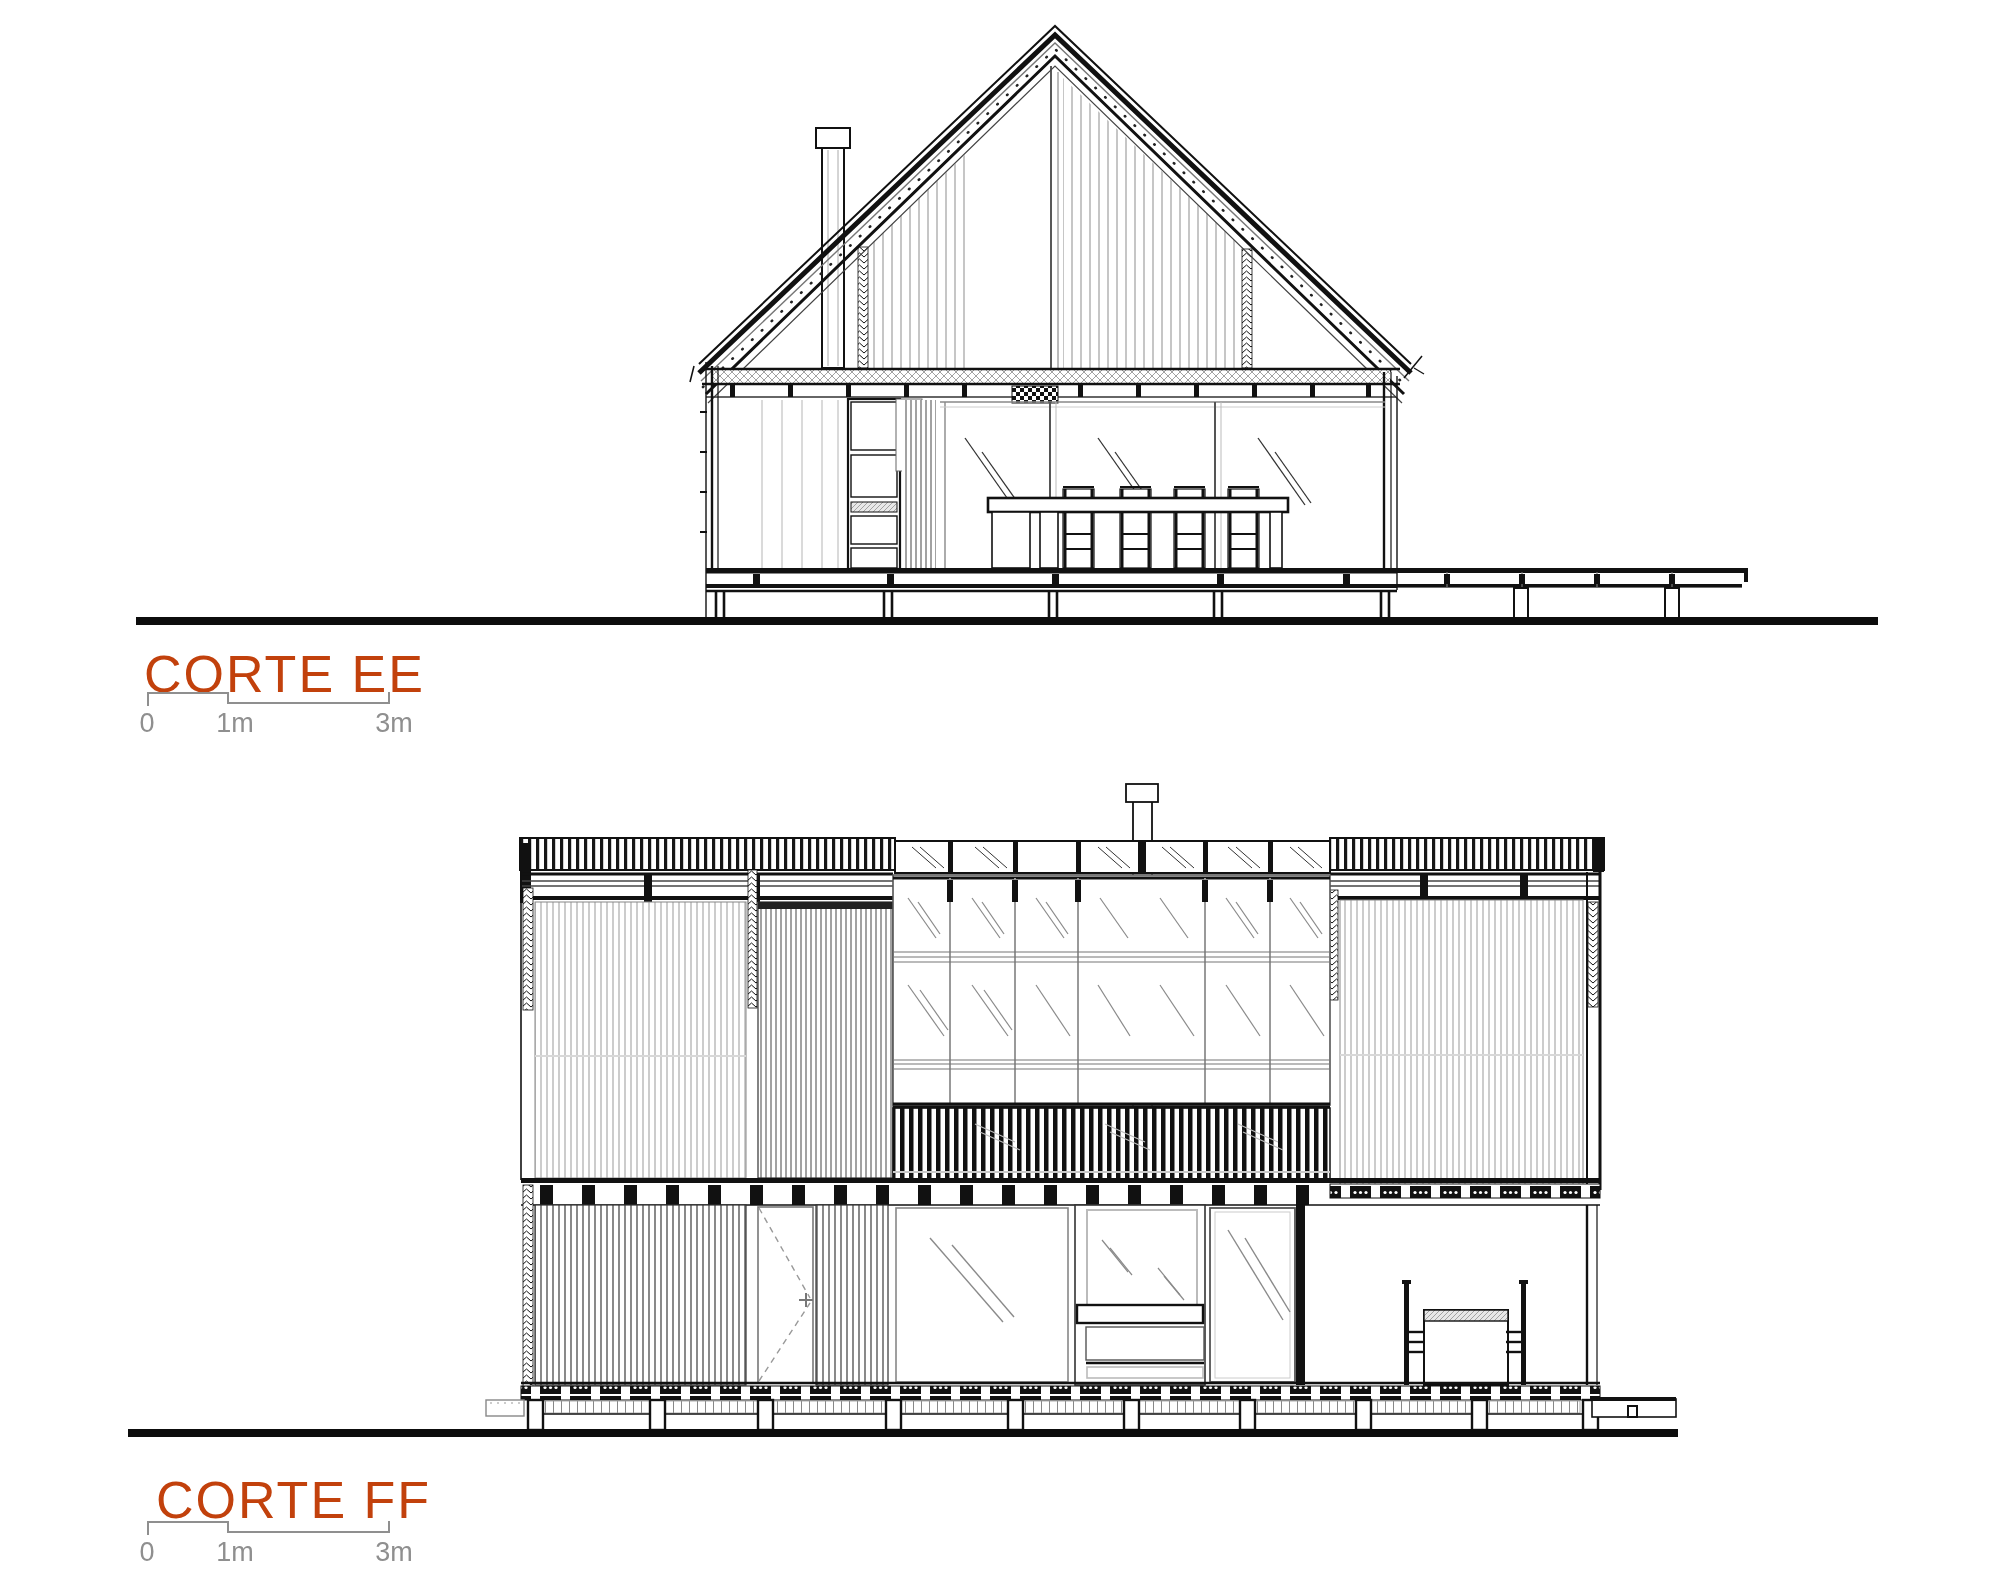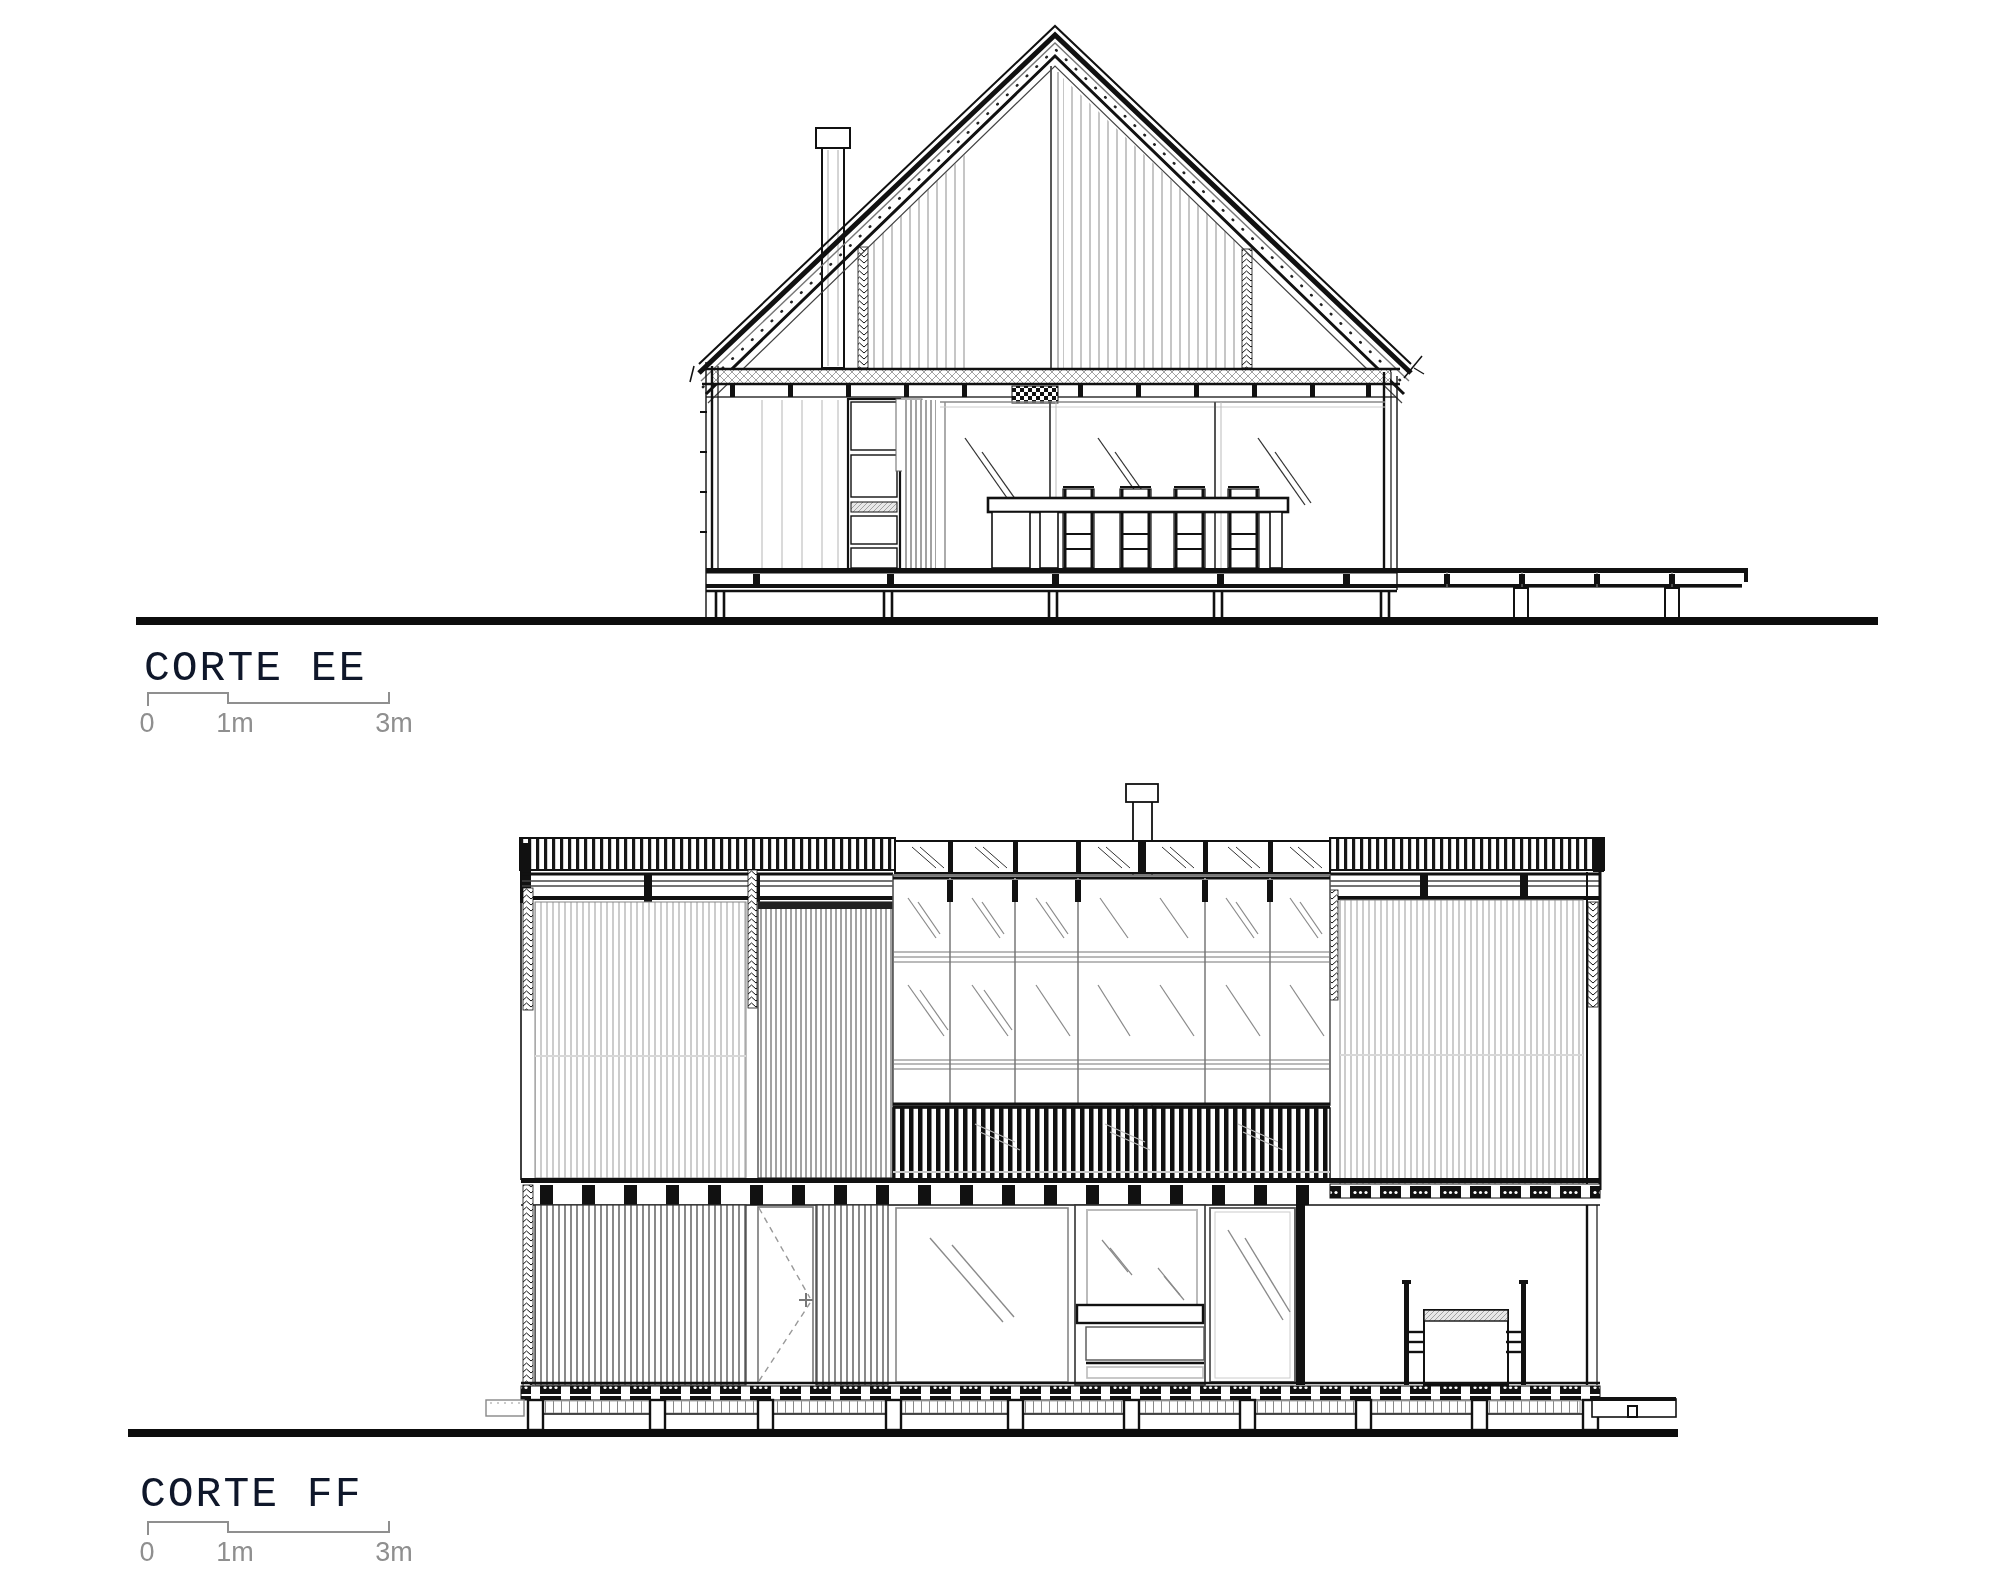--- a/index.html
+++ b/index.html
@@ -1,20 +1,20 @@
 <!DOCTYPE html>
 <html><head>
 <meta charset="utf-8">
 <style>
   html,body{margin:0;padding:0;background:#ffffff;}
   .page{position:relative;width:2000px;height:1583px;background:#ffffff;overflow:hidden;
         font-family:"Liberation Sans", sans-serif;}
   .drawing-svg{position:absolute;left:0;top:0;}
-  .sec-title{position:absolute;font-size:43px;letter-spacing:2px;color:#0f172a;
-             font-family:Liberation Mono, monospace;white-space:nowrap;}
+  .sec-title{position:absolute;font-size:52px;letter-spacing:2px;color:#c2410c;
+             font-family:Liberation Sans, sans-serif;white-space:nowrap;}
   .scalebar{position:absolute;}
   .sb-line{position:absolute;background:#8f8f8f;}
   .sb-label{position:absolute;font-size:27px;color:#8f8f8f;transform:translateX(-50%);
             font-family:"Liberation Sans", sans-serif;}
 </style>
 </head>
 <body>
 
 <div class="page">
 
@@ -553,21 +553,21 @@
   <div class="sb-line" style="left:0;top:0;width:80px;height:2px;"></div>
   <div class="sb-line" style="left:0;top:0;width:2px;height:14px;"></div>
   <div class="sb-line" style="left:80px;top:0;width:2px;height:12px;"></div>
   <div class="sb-line" style="left:80px;top:10px;width:161px;height:2px;"></div>
   <div class="sb-line" style="left:241px;top:0;width:2px;height:12px;"></div>
   <div class="sb-label" style="left:0px;top:16px;">0</div>
   <div class="sb-label" style="left:88px;top:16px;">1m</div>
   <div class="sb-label" style="left:247px;top:16px;">3m</div>
 </div>
 
-<div class="sec-title" style="left:140px;top:1470px;">CORTE FF</div>
+<div class="sec-title" style="left:156px;top:1470px;">CORTE FF</div>
 
 <div class="scalebar" style="left:147px;top:1521px;width:260px;height:46px;">
   <div class="sb-line" style="left:0;top:0;width:80px;height:2px;"></div>
   <div class="sb-line" style="left:0;top:0;width:2px;height:14px;"></div>
   <div class="sb-line" style="left:80px;top:0;width:2px;height:12px;"></div>
   <div class="sb-line" style="left:80px;top:10px;width:161px;height:2px;"></div>
   <div class="sb-line" style="left:241px;top:0;width:2px;height:12px;"></div>
   <div class="sb-label" style="left:0px;top:16px;">0</div>
   <div class="sb-label" style="left:88px;top:16px;">1m</div>
   <div class="sb-label" style="left:247px;top:16px;">3m</div>

